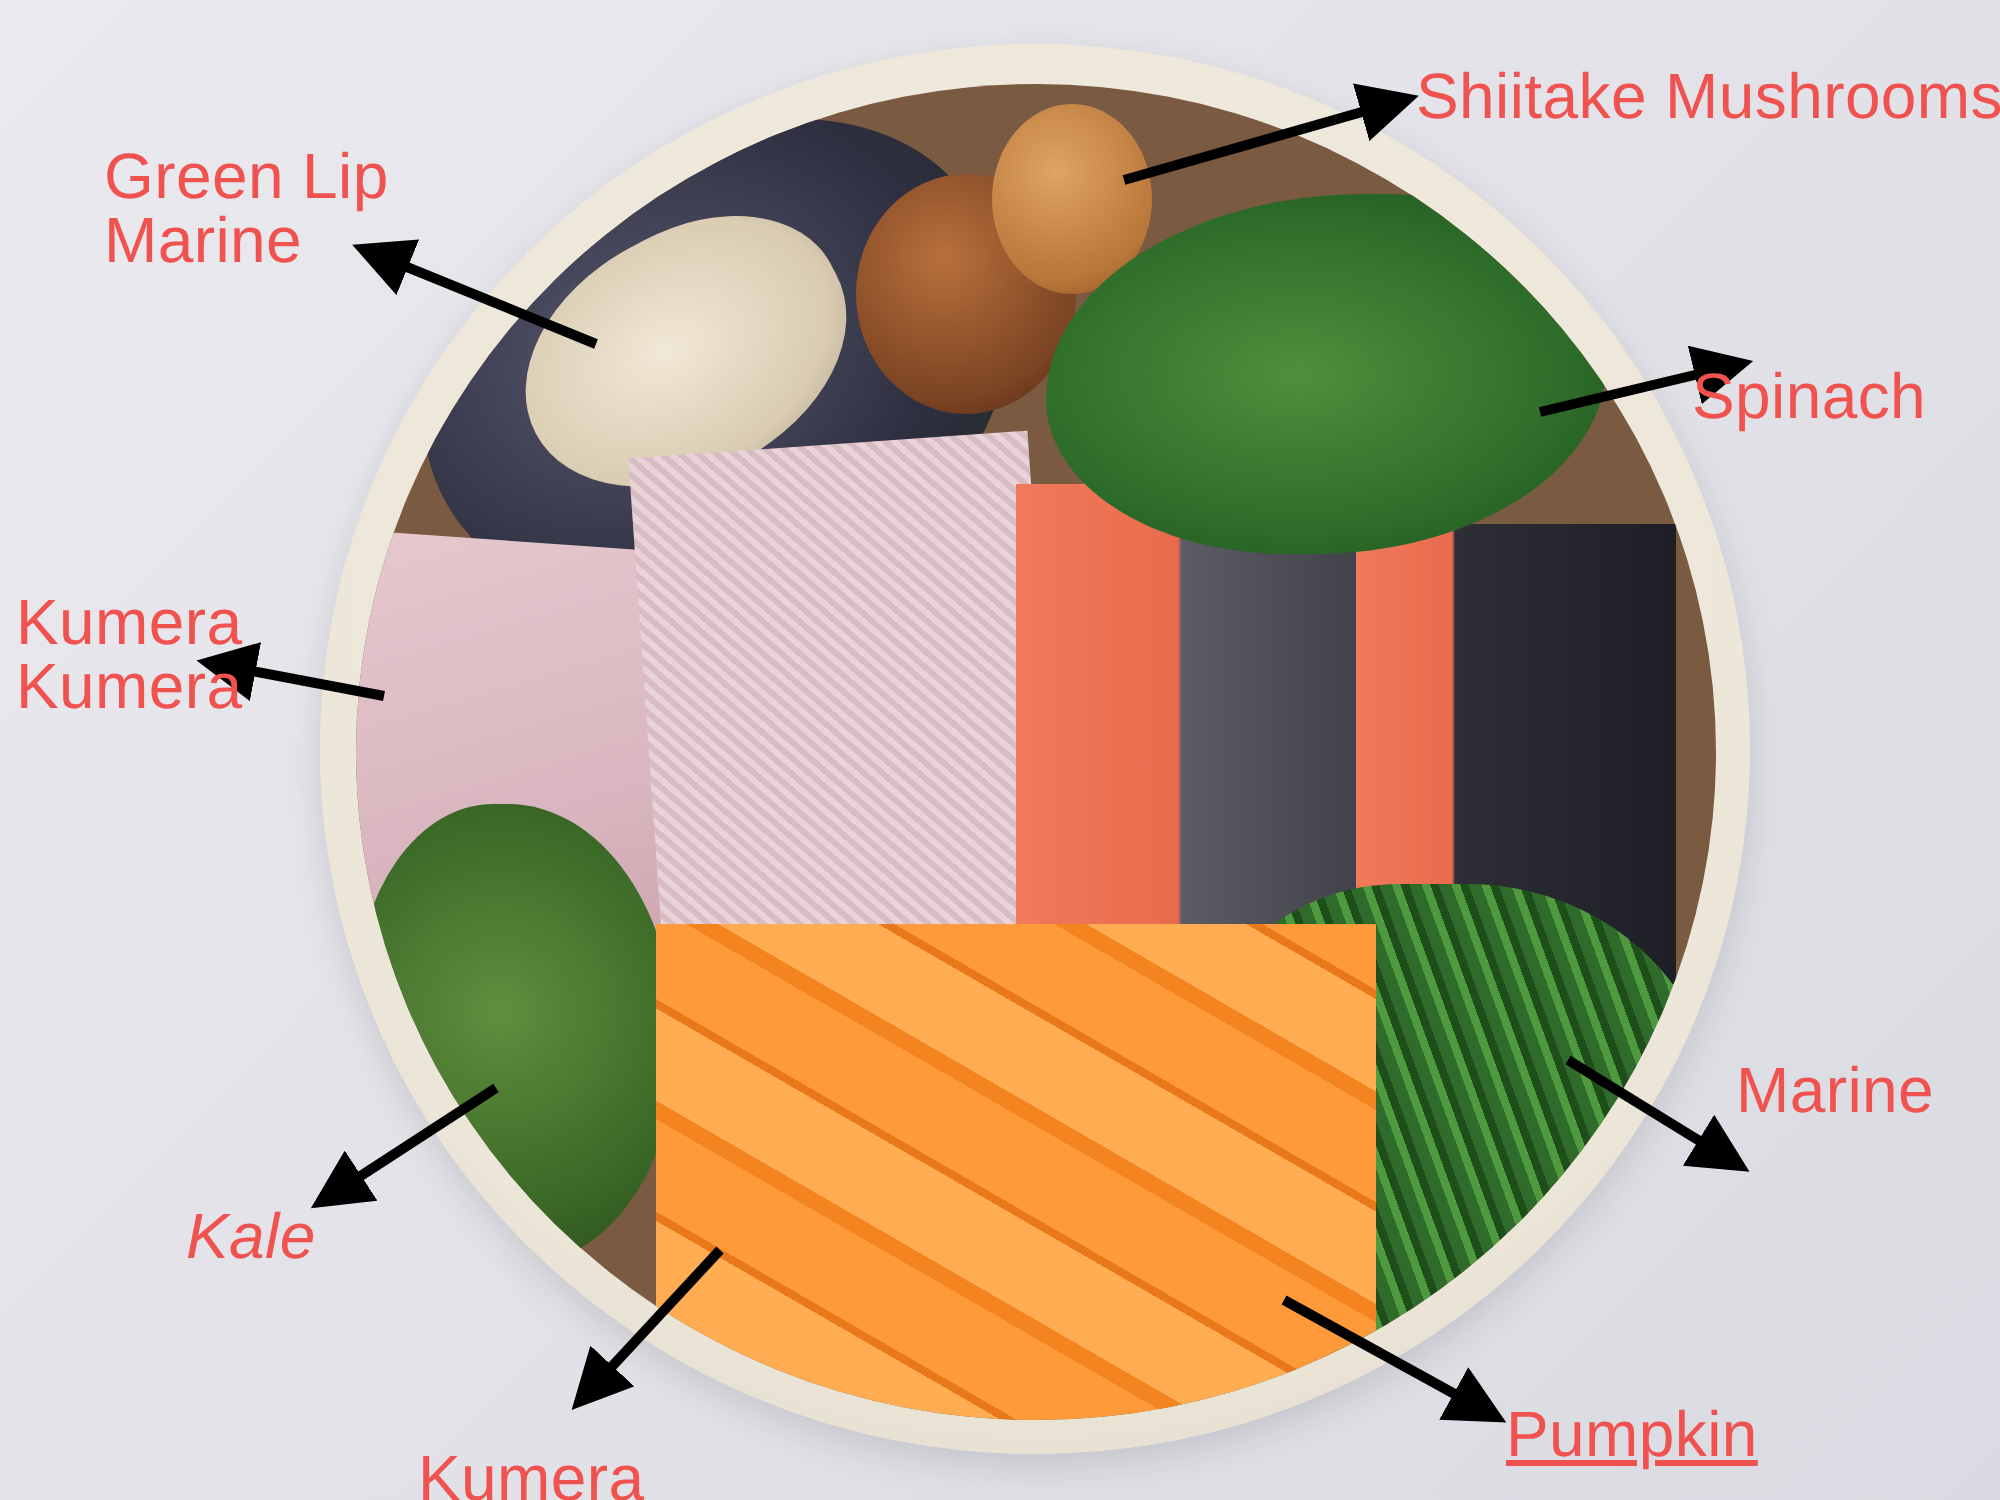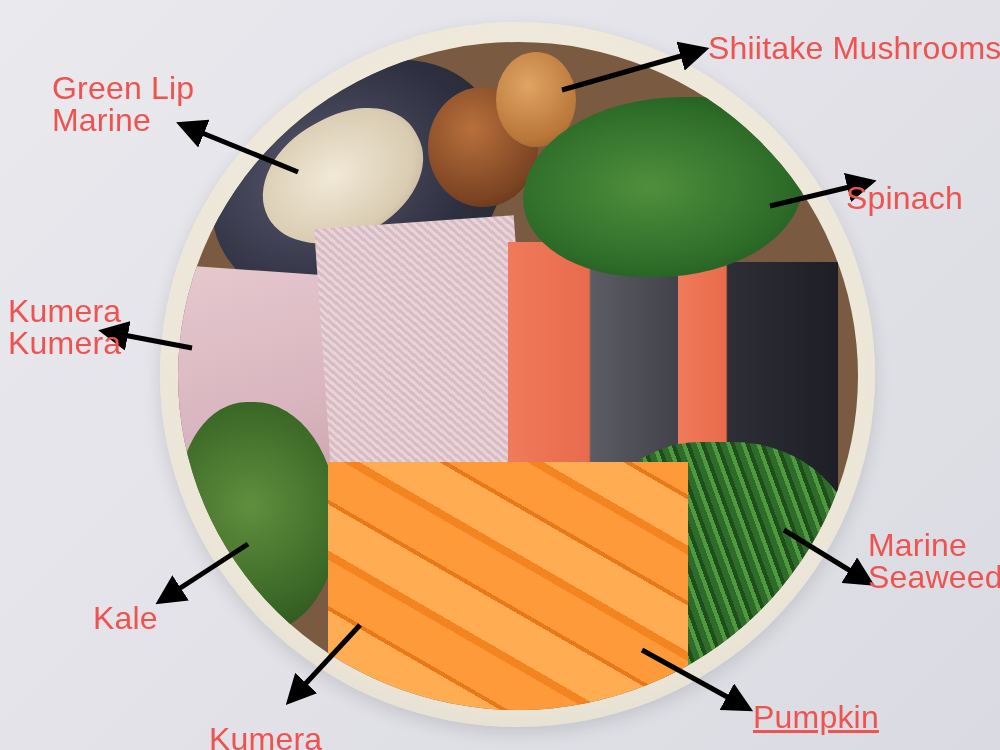--- a/index.html
+++ b/index.html
@@ -91,20 +91,19 @@
   <div class="label" style="left:52px; top:72px; width:122px;">
     <div>Green Lip</div>
     <div>Marine</div>
   </div>
   <div class="label" style="left:708px; top:32px;">Shiitake Mushrooms</div>
   <div class="label" style="left:846px; top:167px;margin-top:15px;">Spinach</div>
   <div class="label" style="left:8px; top:295px; width:92px;">
     <div>Kumera</div>
     <div>Kumera</div>
   </div>
-  <div class="label" style="left:93px; top:602px;">Kale</div>
+  <div class="label" style="left:93px; top:602px;font-style:italic;">Kale</div>
   <div class="label" style="left:209px; top:701px;margin-top:22px;">Kumera</div>
   <div class="label" style="left:868px; top:529px; width:112px;">
     <div>Marine</div>
-    <div>Seaweed</div>
   </div>
   <div class="label" style="left:753px; top:701px;text-decoration:underline;">Pumpkin</div>
 </div>
 
 </body></html>

